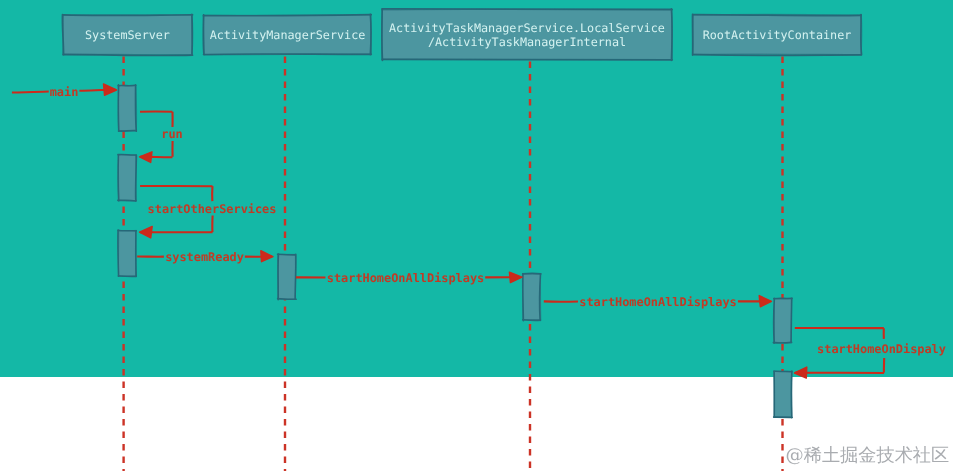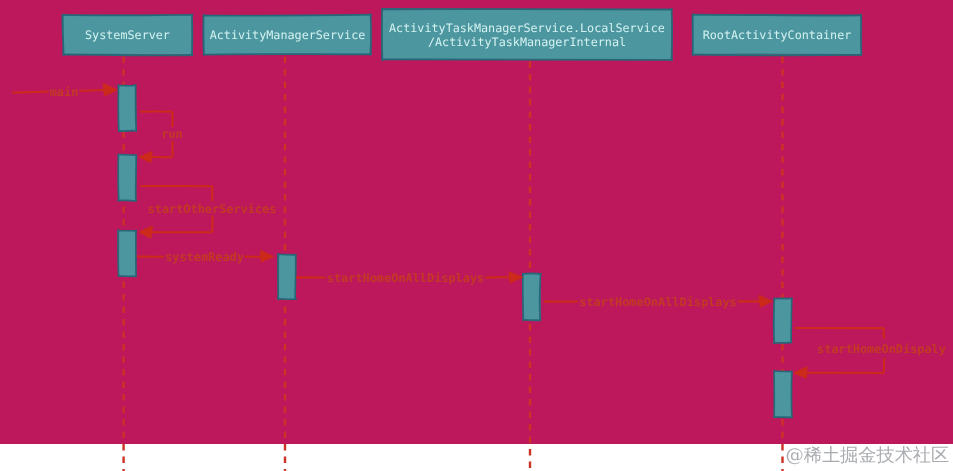--- a/index.html
+++ b/index.html
@@ -1,18 +1,18 @@
 <!DOCTYPE html>
 <html><head>
 <meta charset="utf-8">
 <title>Sequence Diagram</title>
 <style>
   html,body{margin:0;padding:0;background:#ffffff;}
   body{width:953px;height:471px;overflow:hidden;font-family:"DejaVu Sans Mono",monospace;}
-  #stage{position:relative;width:953px;height:444px;background:#be185d;}
+  #stage{position:relative;width:953px;height:377px;background:#14b8a6;}
   #d{position:absolute;left:0;top:0;}
   text{-webkit-font-smoothing:antialiased;text-rendering:geometricPrecision;}
   .pname{font-family:"DejaVu Sans Mono",monospace;font-size:11.75px;fill:#d4f2f0;}
   .msg{font-family:"DejaVu Sans Mono",monospace;font-size:11.9px;font-weight:bold;fill:#C23A24;}
   .wm{font-family:"DejaVu Serif",serif;font-size:18.2px;fill:#a9acb0;}
 </style>
 </head>
 <body>
 
 <div id="stage">

